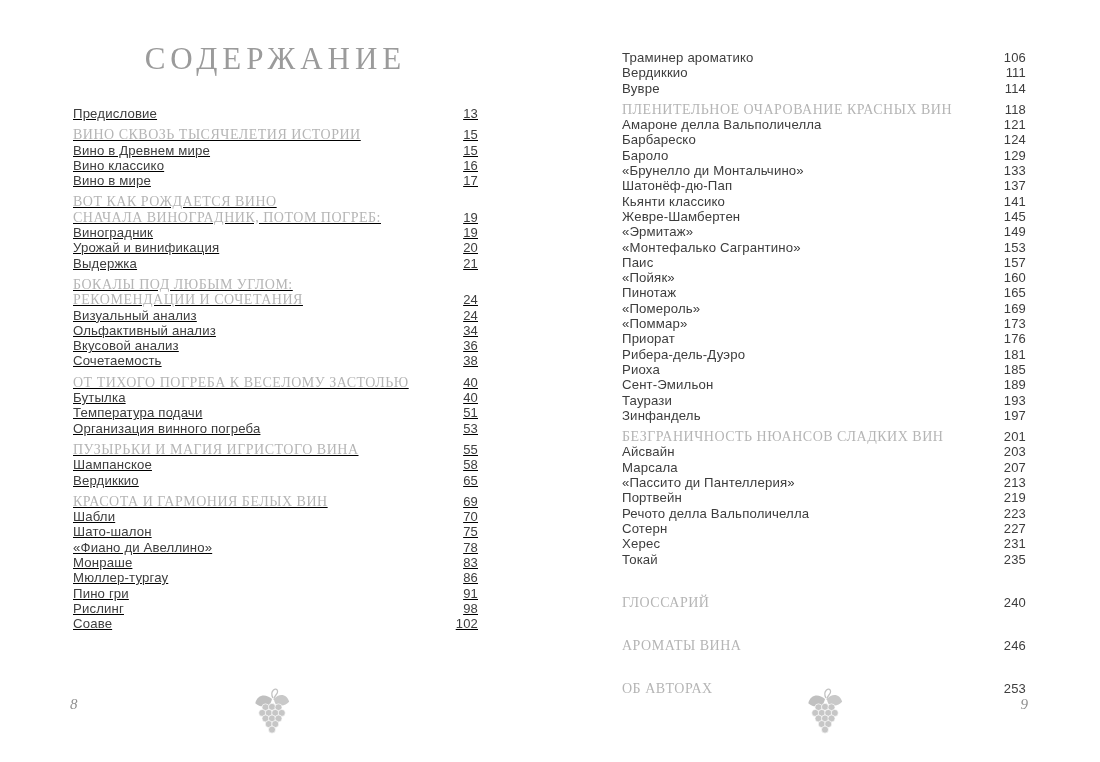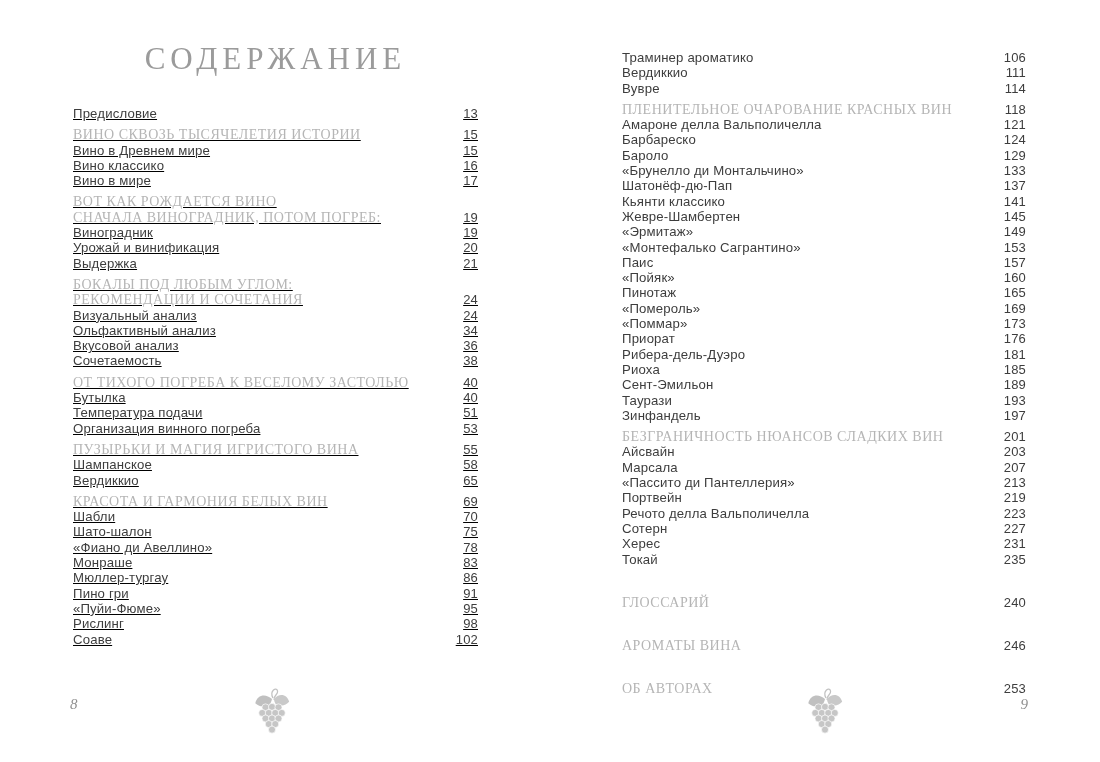--- a/index.html
+++ b/index.html
@@ -181,24 +181,20 @@
         <span class="label">Монраше</span>
         <span class="num">83</span>
       </div>
       <div class="row item">
         <span class="label">Мюллер-тургау</span>
         <span class="num">86</span>
       </div>
       <div class="row item">
         <span class="label">Пино гри</span>
         <span class="num">91</span>
-      </div>
-      <div class="row item">
-        <span class="label">«Пуйи-Фюме»</span>
-        <span class="num">95</span>
       </div>
       <div class="row item">
         <span class="label">Рислинг</span>
         <span class="num">98</span>
       </div>
       <div class="row item">
         <span class="label">Соаве</span>
         <span class="num">102</span>
       </div>
     </div>

